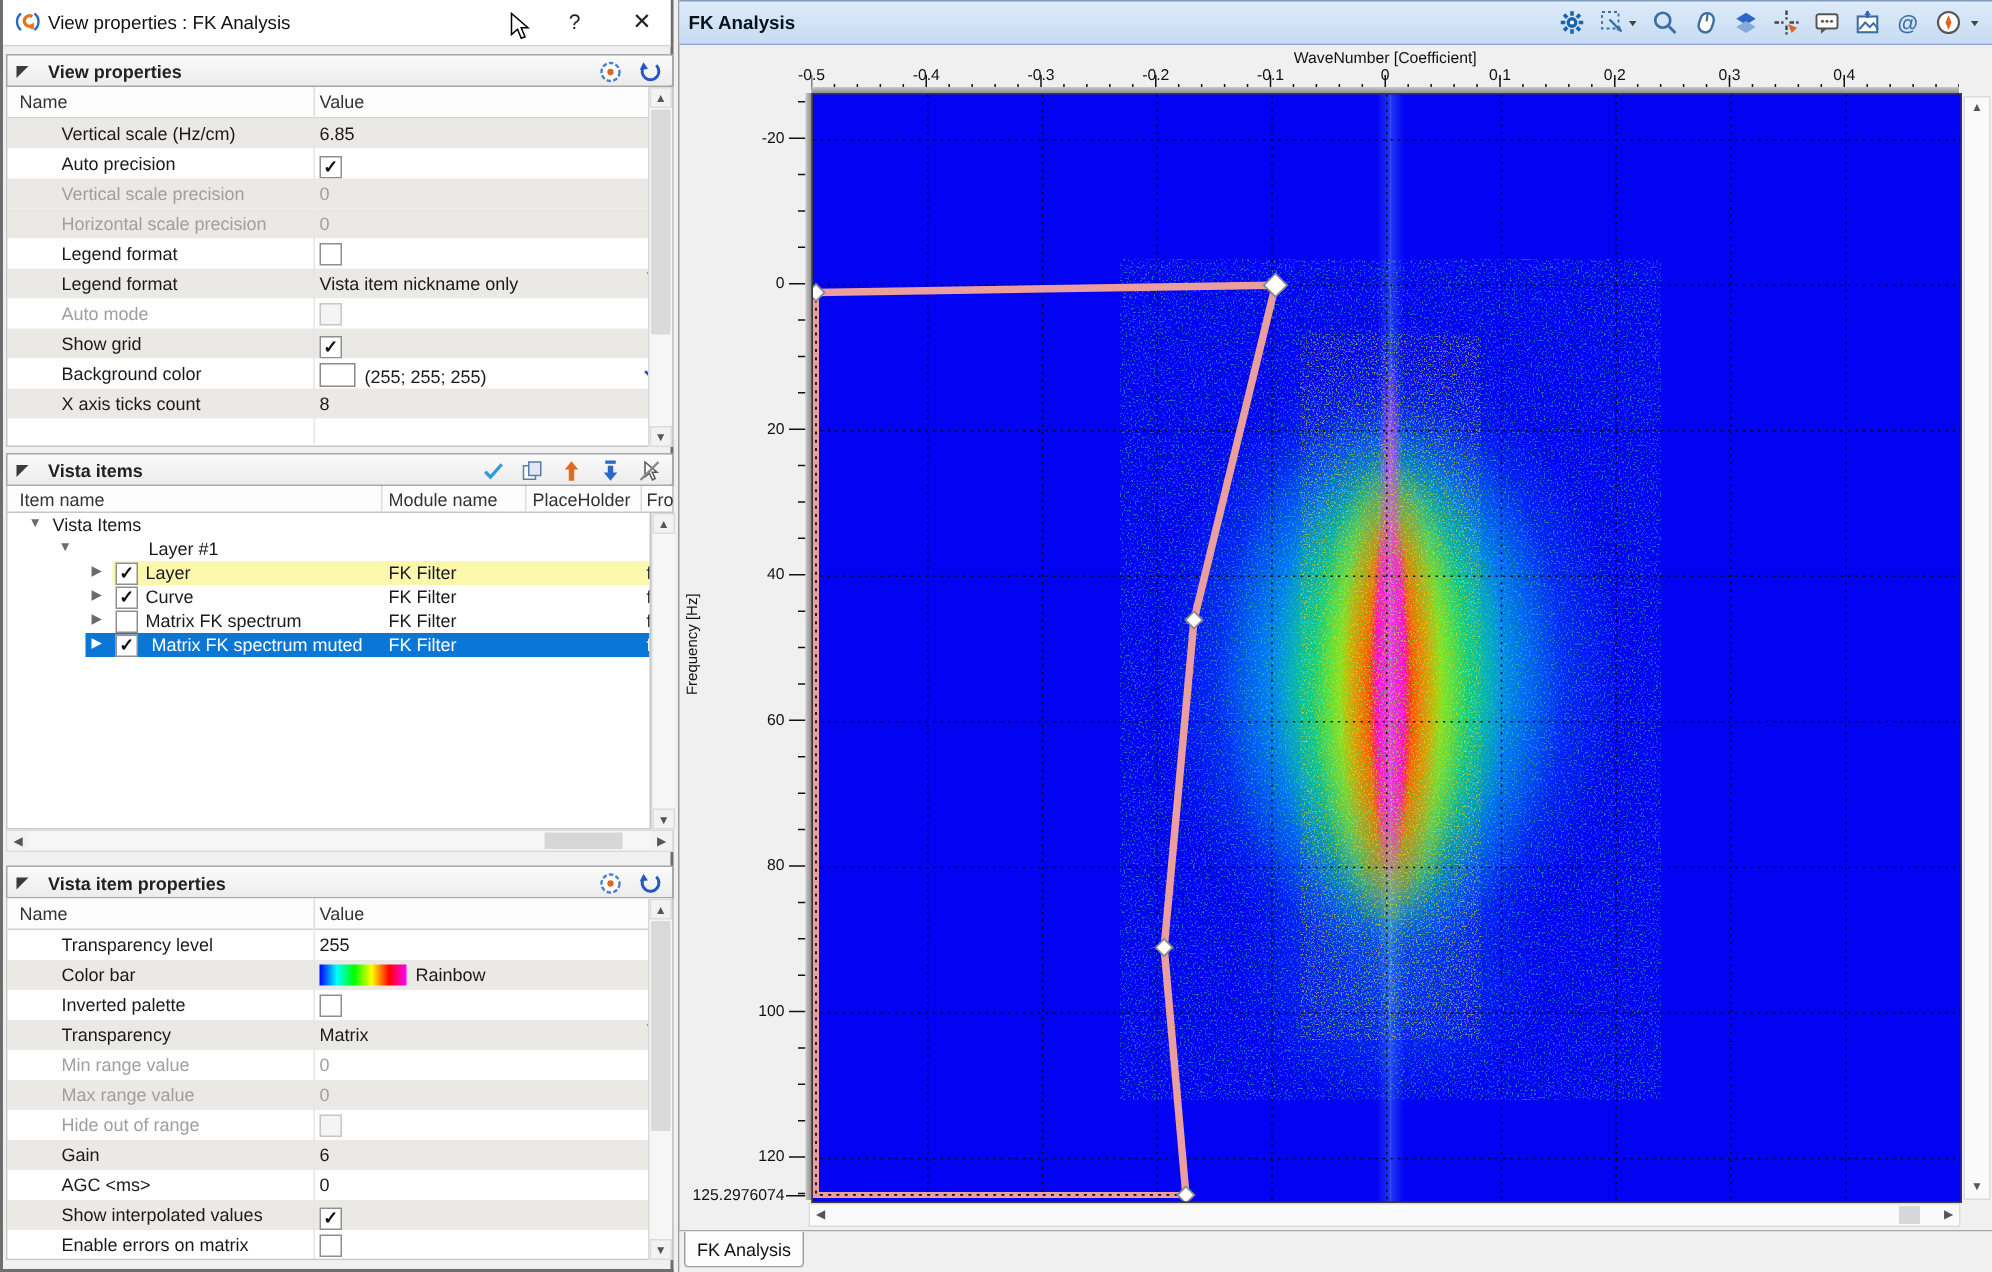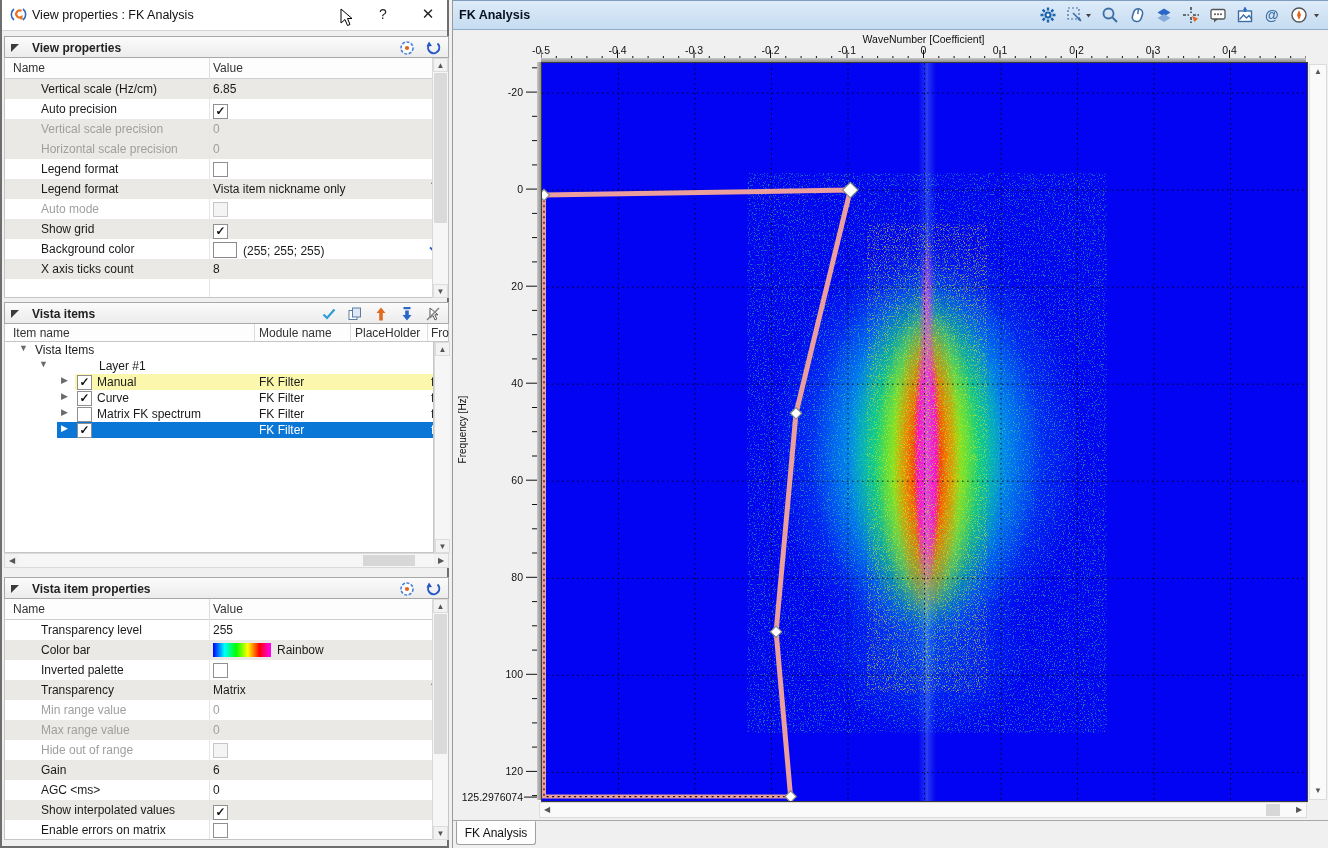--- a/index.html
+++ b/index.html
@@ -223,21 +223,21 @@
         <span class="lbl" style="left: 30px;">Vista Items</span>
       </div>
       <div class="trow">
         <span class="exp" style="left: 34px;">▼</span>
         <span class="lbl" style="left: 50px; margin-left: 44px;">Layer #1</span>
       </div>
       <div class="trow yellow">
         <div class="bar"></div>
         <span class="exp" style="left: 56px;">▶</span>
         <span class="cb" style="left: 72px;">✓</span>
-        <span class="lbl" style="left: 92px;">Manual</span>
+        <span class="lbl" style="left: 92px;">Layer</span>
         <span class="mod">FK Filter</span>
         <span class="fro">fals</span>
       </div>
       <div class="trow">
         <span class="exp" style="left: 56px;">▶</span>
         <span class="cb" style="left: 72px;">✓</span>
         <span class="lbl" style="left: 92px;">Curve</span>
         <span class="mod">FK Filter</span>
         <span class="fro">fals</span>
       </div>
@@ -245,21 +245,21 @@
         <span class="exp" style="left: 56px;">▶</span>
         <span class="cb" style="left: 72px;"></span>
         <span class="lbl" style="left: 92px; text-align: right;">Matrix FK spectrum</span>
         <span class="mod">FK Filter</span>
         <span class="fro">fals</span>
       </div>
       <div class="trow selected">
         <div class="bar"></div>
         <span class="exp" style="left: 56px; color: rgb(255, 255, 255);">▶</span>
         <span class="cb" style="left: 72px;">✓</span>
-        <span class="lbl" style="left: 96px; margin-top: 14px;">Matrix FK spectrum muted</span>
+        <span class="lbl" style="left: 96px;">Matrix FK spectrum muted</span>
         <span class="mod">FK Filter</span>
         <span class="fro">fals</span>
       </div>
     </div>
   <div class="vsb" style="left:432px;top:342px;height:211px">
     <div class="arr" style="top:0">▲</div>
     <div class="arr" style="bottom:0">▼</div>
   </div>
   <div class="hsb" style="left:2px;top:553px;width:445px">
     <div class="arr" style="left:0">◀</div>

